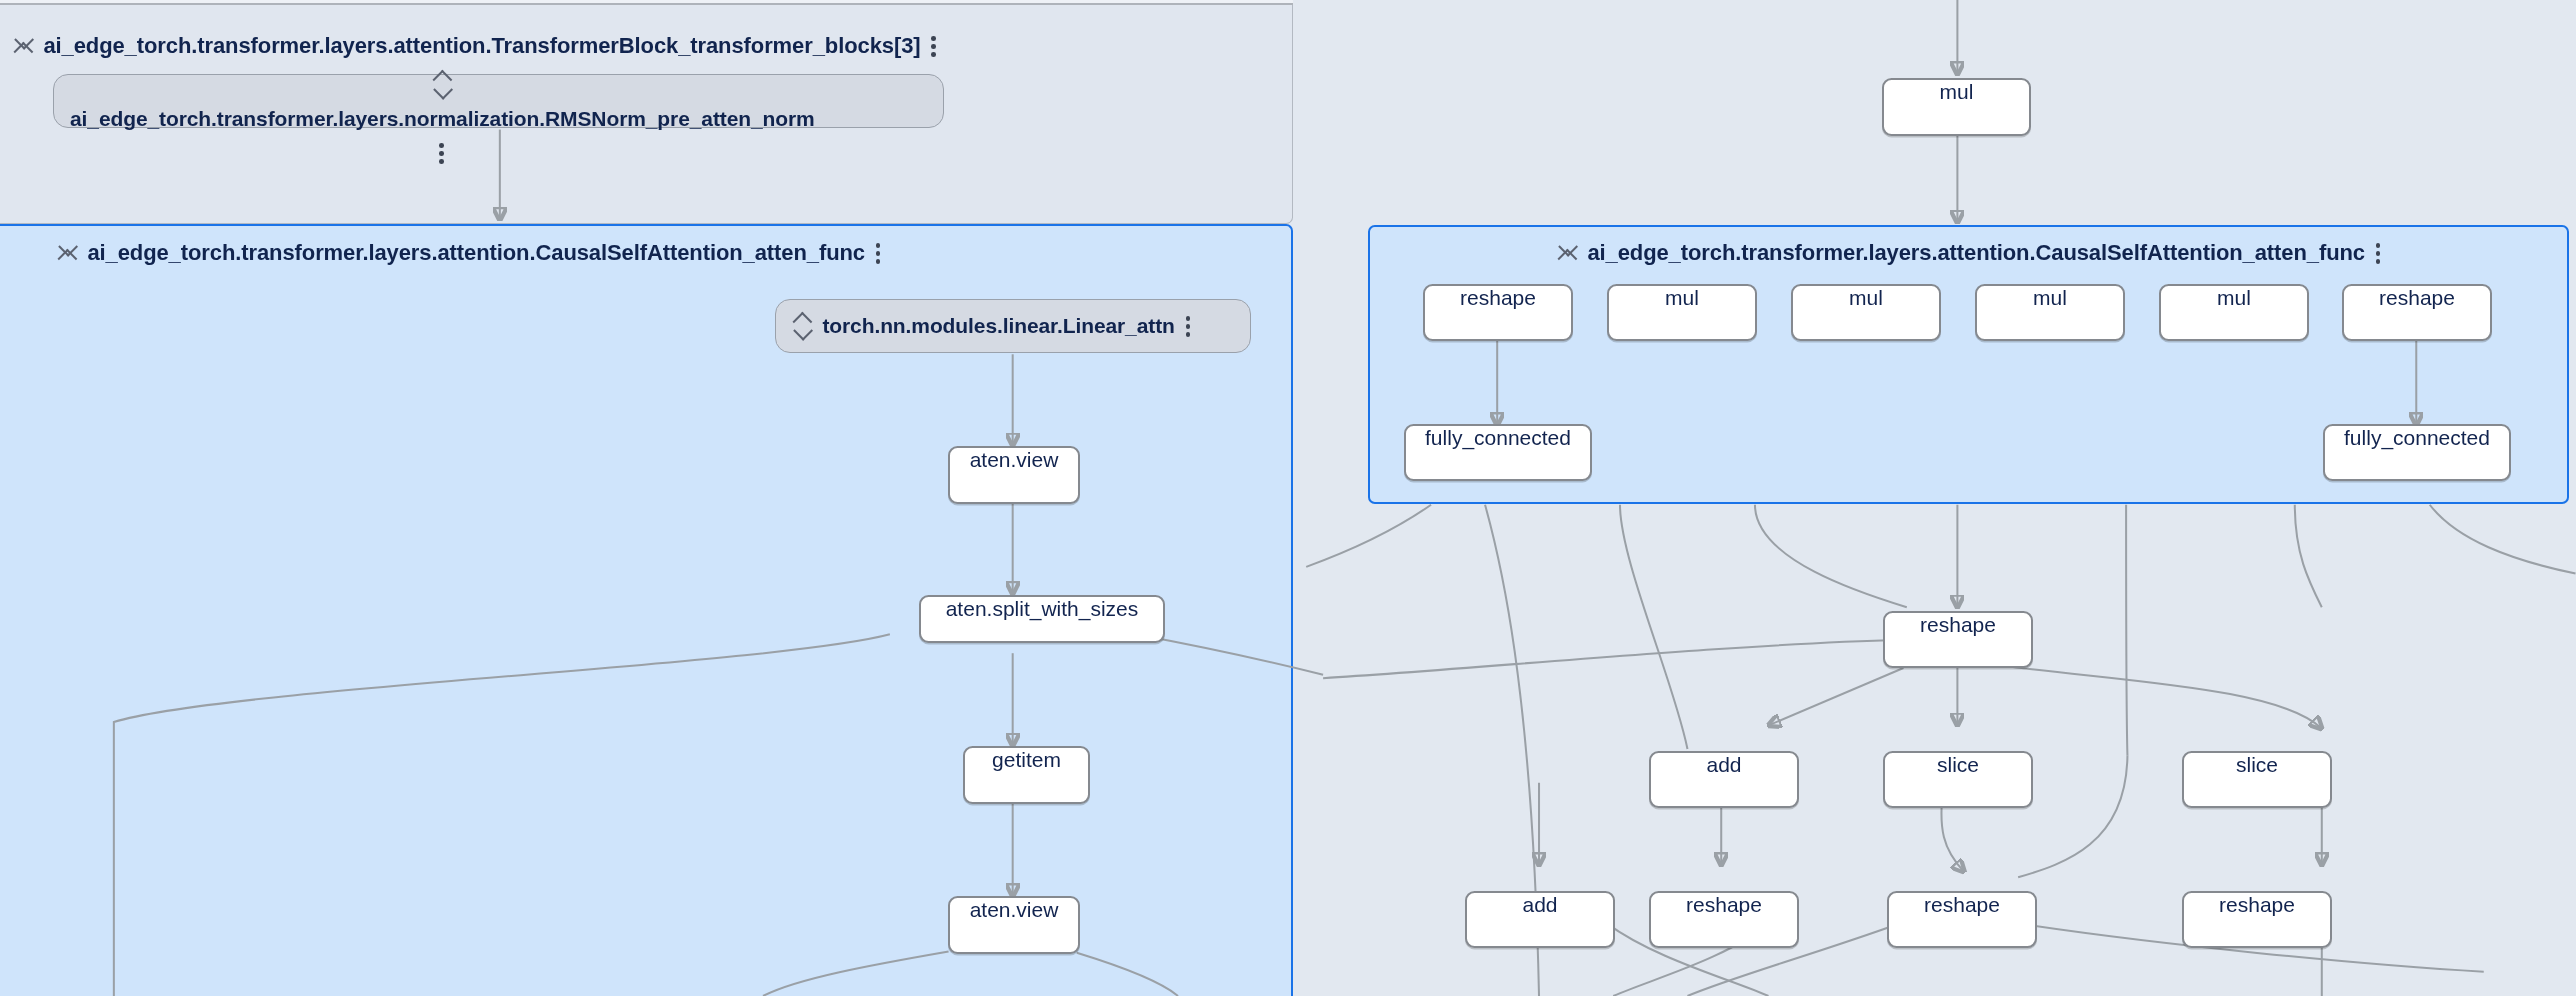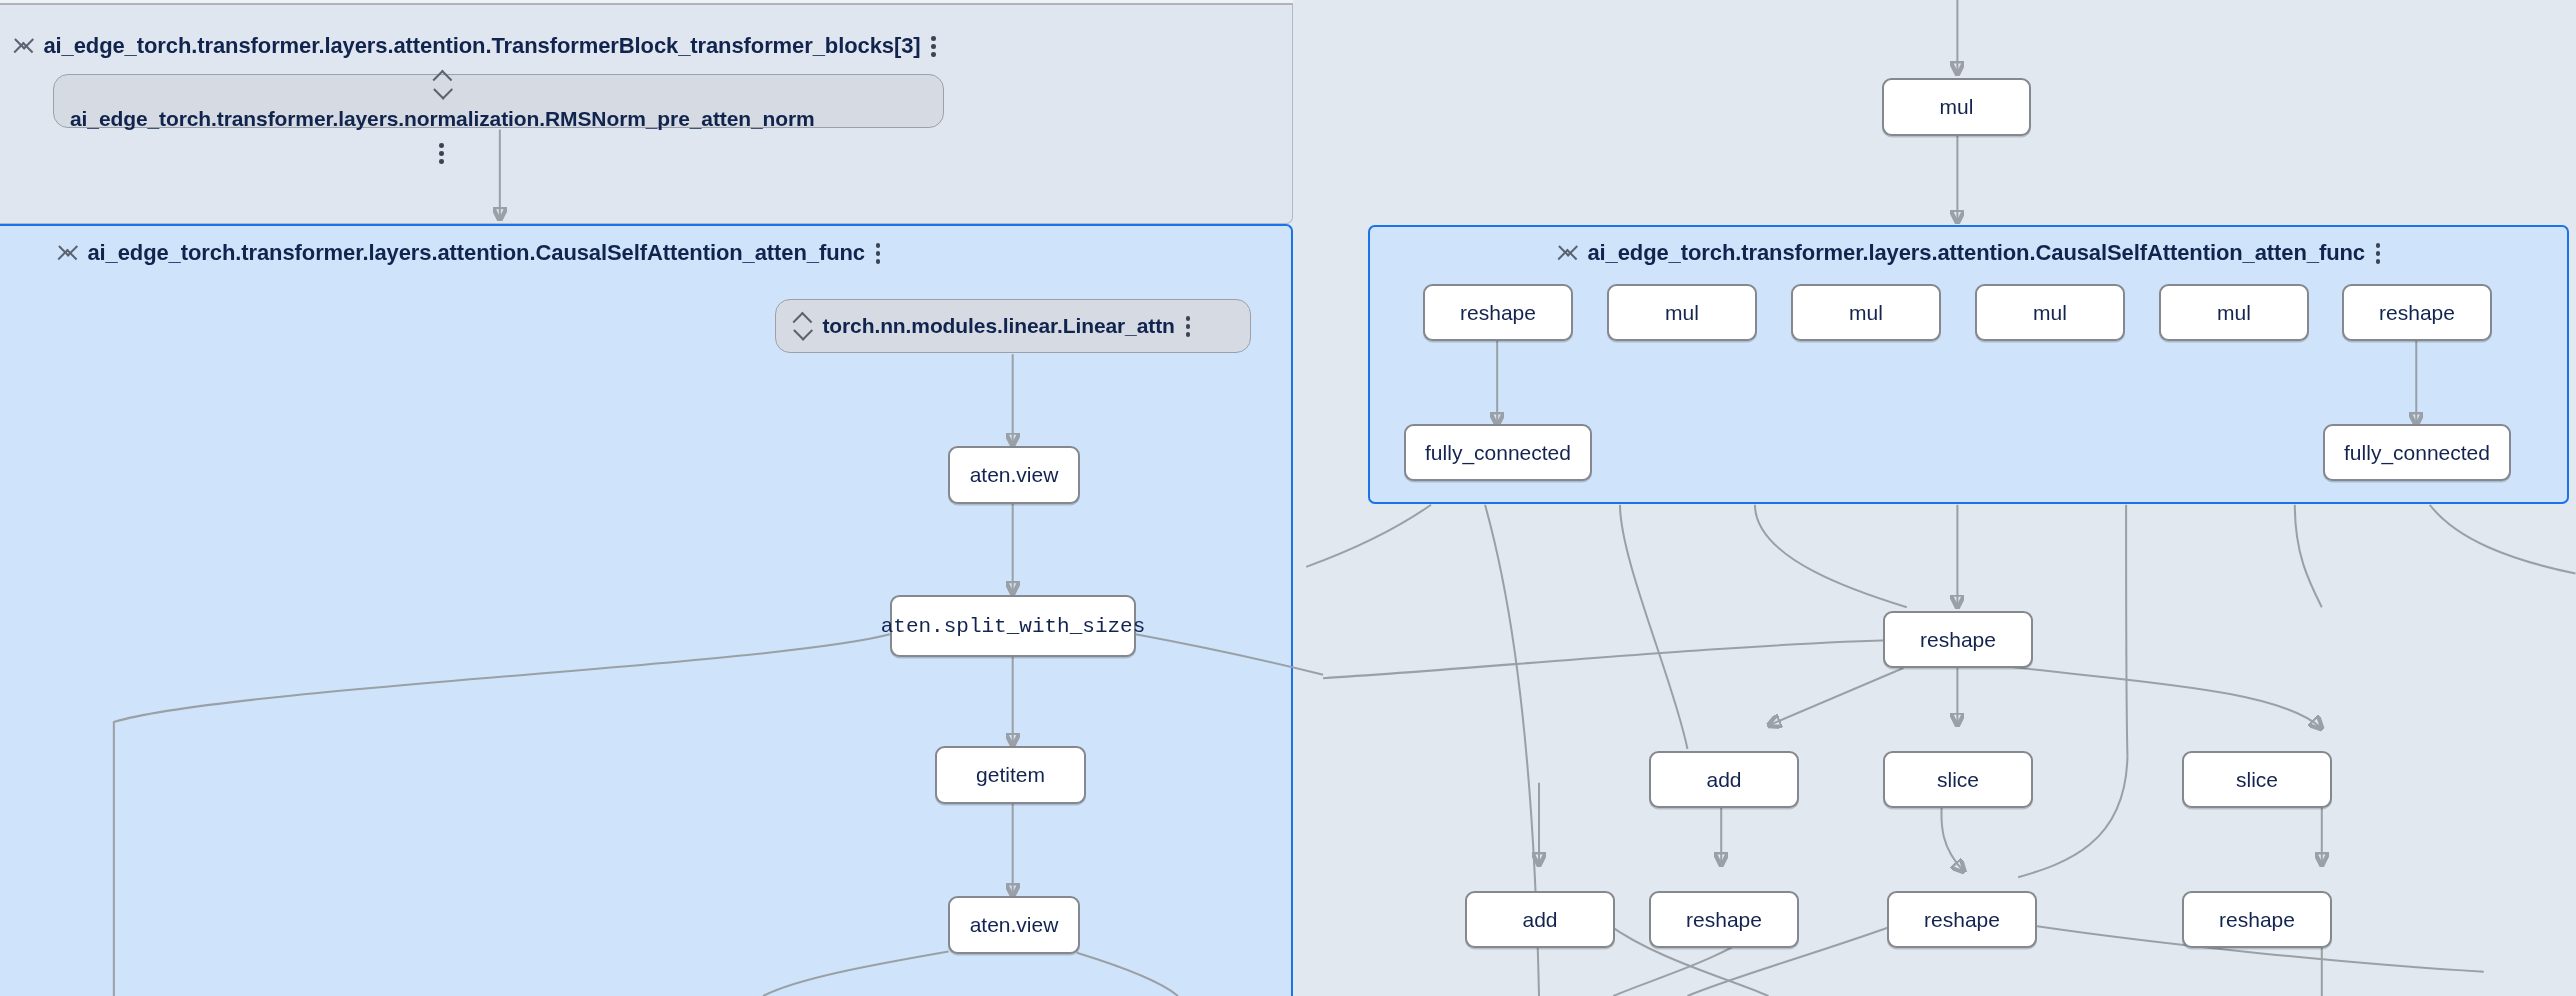--- a/index.html
+++ b/index.html
@@ -120,21 +120,20 @@
   
   .node {
     position: absolute;
     box-sizing: border-box;
     background: #ffffff;
     border: 2px solid #85898f;
     border-radius: 9.5px;
     color: #12244f;
     font-size: 21px;
     display: flex;
-    align-items: center;
     justify-content: center;
     white-space: nowrap;
     box-shadow: 0 1.4px 0 rgba(0,0,0,0.18);
   }
 
   
   #edges {
     position: absolute;
     left: 0; top: 0;
     width: 2576px;
@@ -267,25 +266,25 @@
     <path d="M 2620 1368 C 2560 1420 2450 1450 2390 1476"></path>
     <path d="M 2810 1370 C 2700 1410 2560 1450 2500 1476"></path>
     <path d="M 3000 1370 C 3200 1400 3500 1430 3680 1440"></path>
     <path d="M 3440 1368 C 3440 1410 3440 1450 3440 1476"></path>
   </svg>
 
   <div class="node" style="left:948px; top:446px; width:132px; height:58px;">
     <span>aten.view</span>
   </div>
 
-  <div class="node" style="left:890px; top:595px; width:246px; height:62px;font-family:Liberation Mono, monospace;">
+  <div class="node" style="left:919px; top:595px; width:246px; height:48px;">
     <span>aten.split_with_sizes</span>
   </div>
 
-  <div class="node" style="left:935px; top:746px; width:151px; height:58px;">
+  <div class="node" style="left:963px; top:746px; width:127px; height:58px;">
     <span>getitem</span>
   </div>
 
   <div class="node" style="left:948px; top:896px; width:132px; height:58px;">
     <span>aten.view</span>
   </div>
 
   <div class="node" style="left:1882px; top:78px; width:149px; height:58px;">
     <span>mul</span>
   </div>

